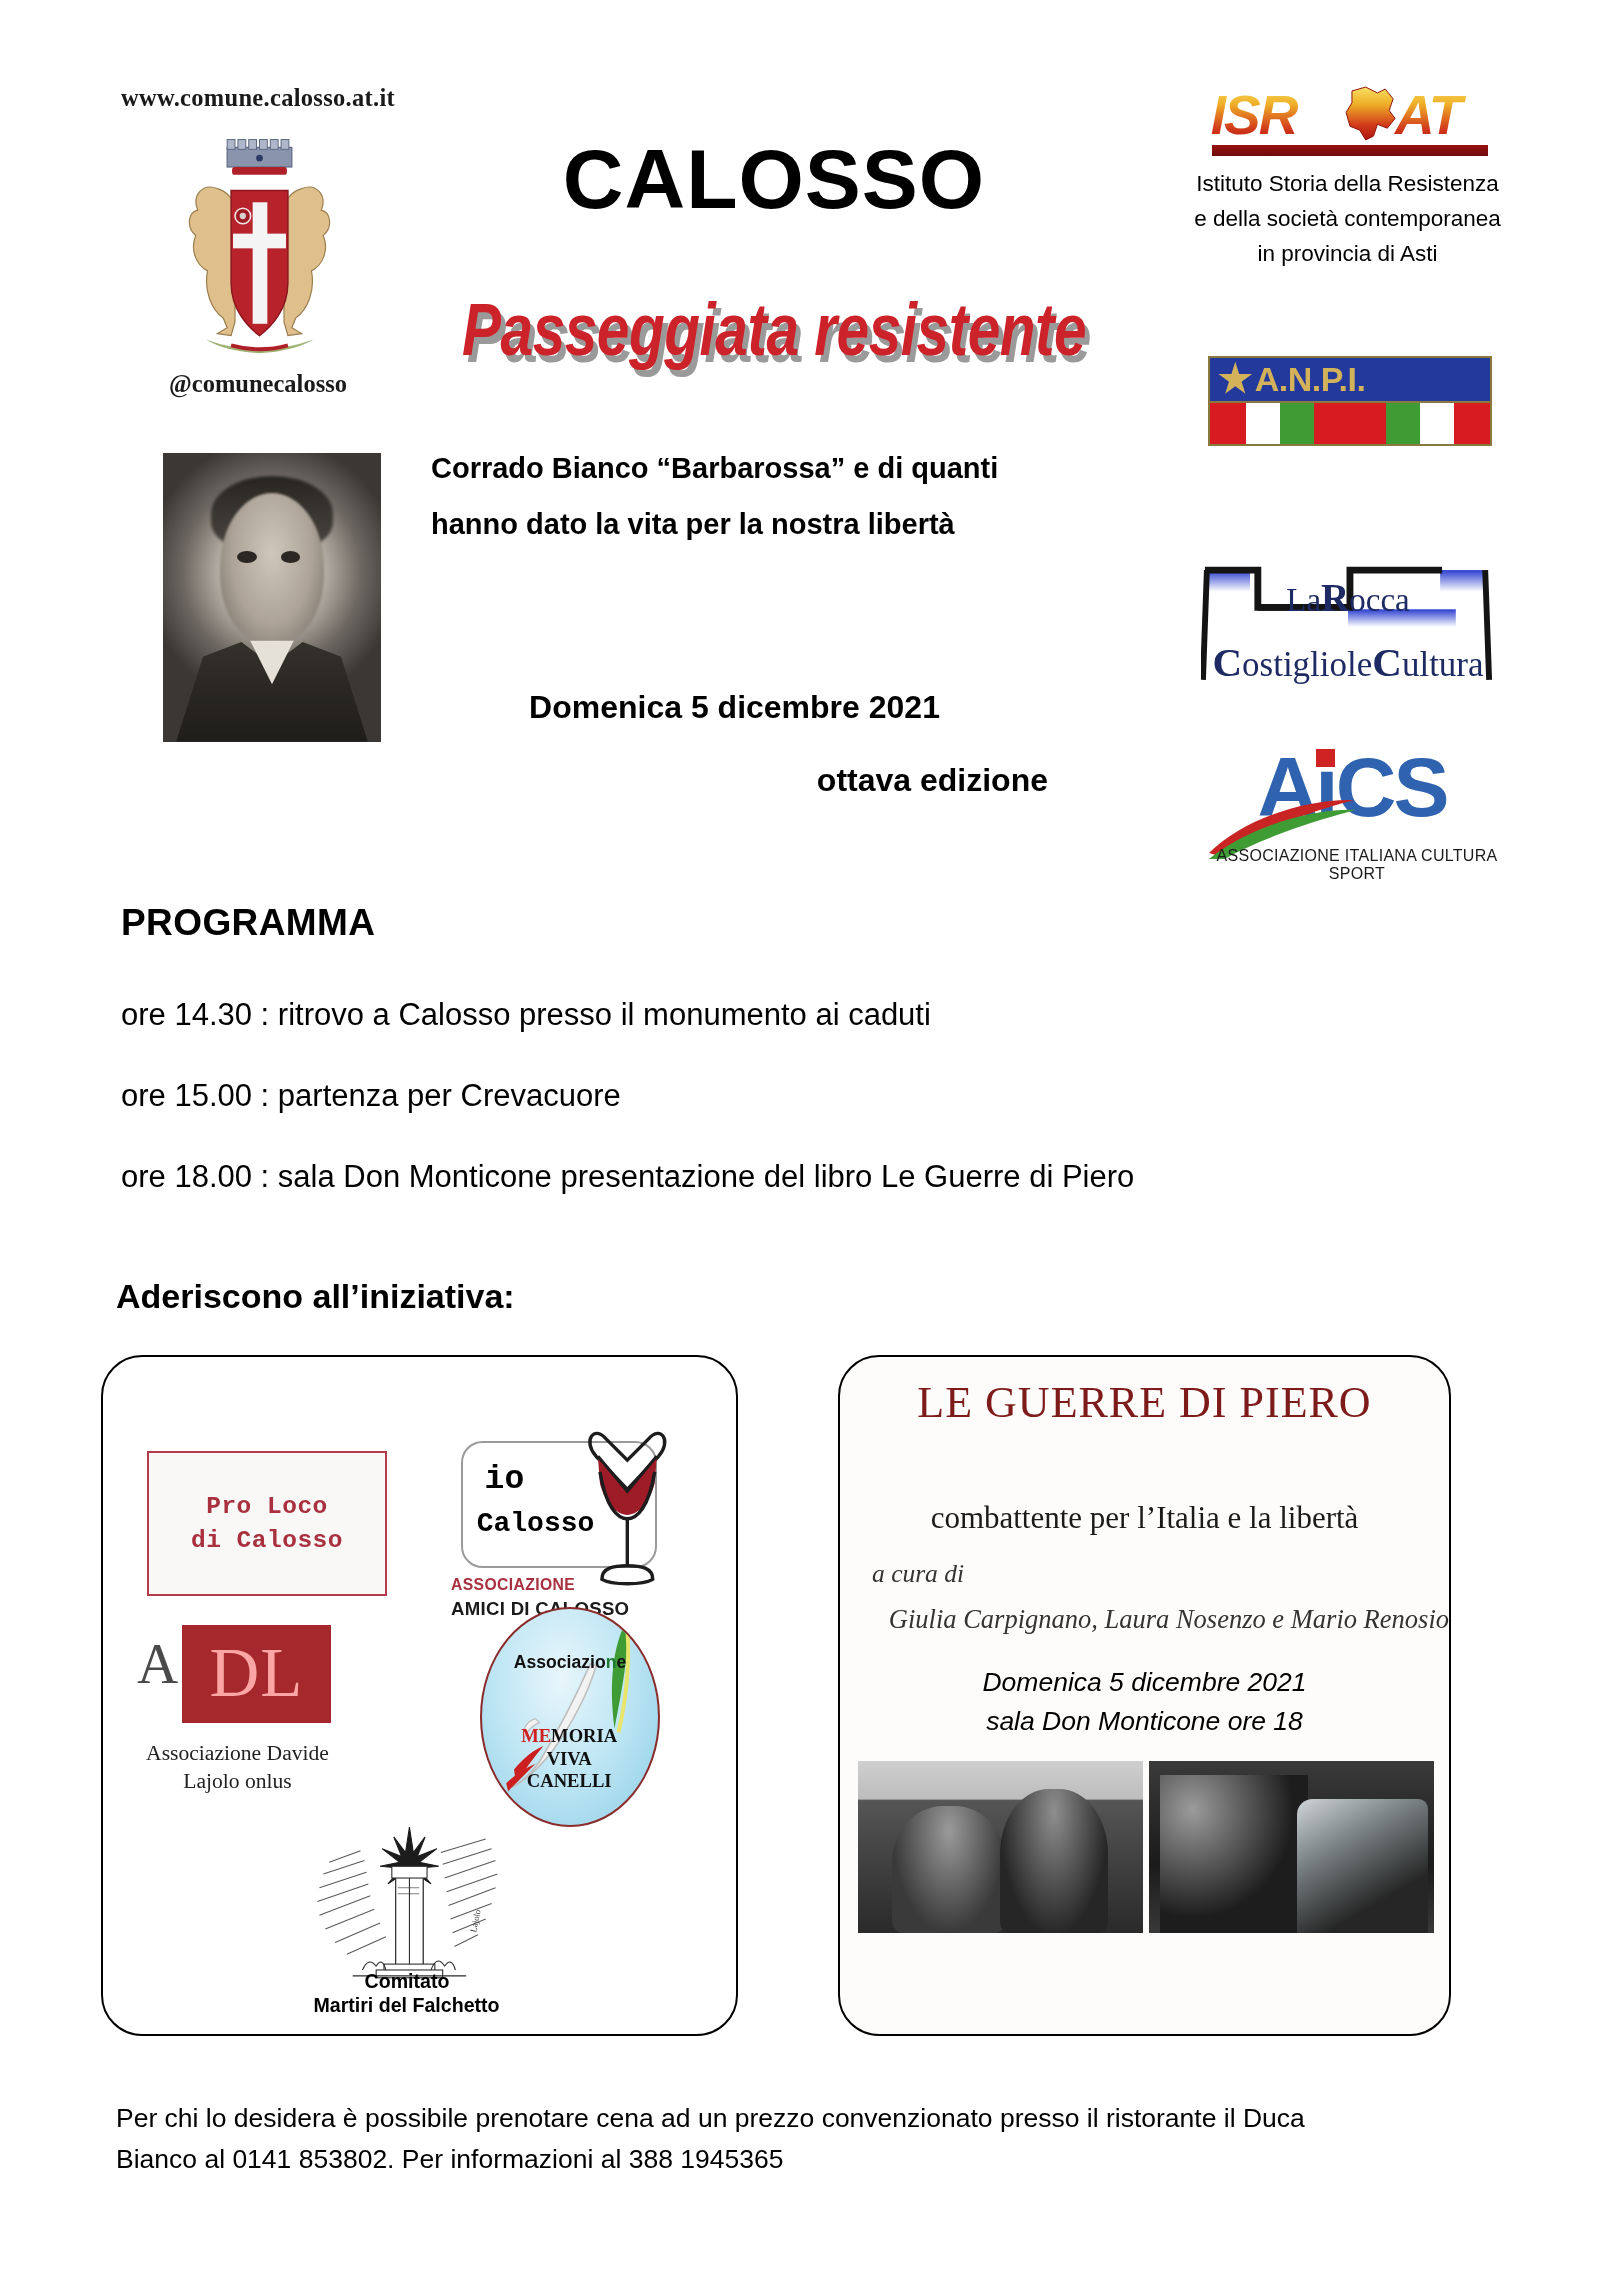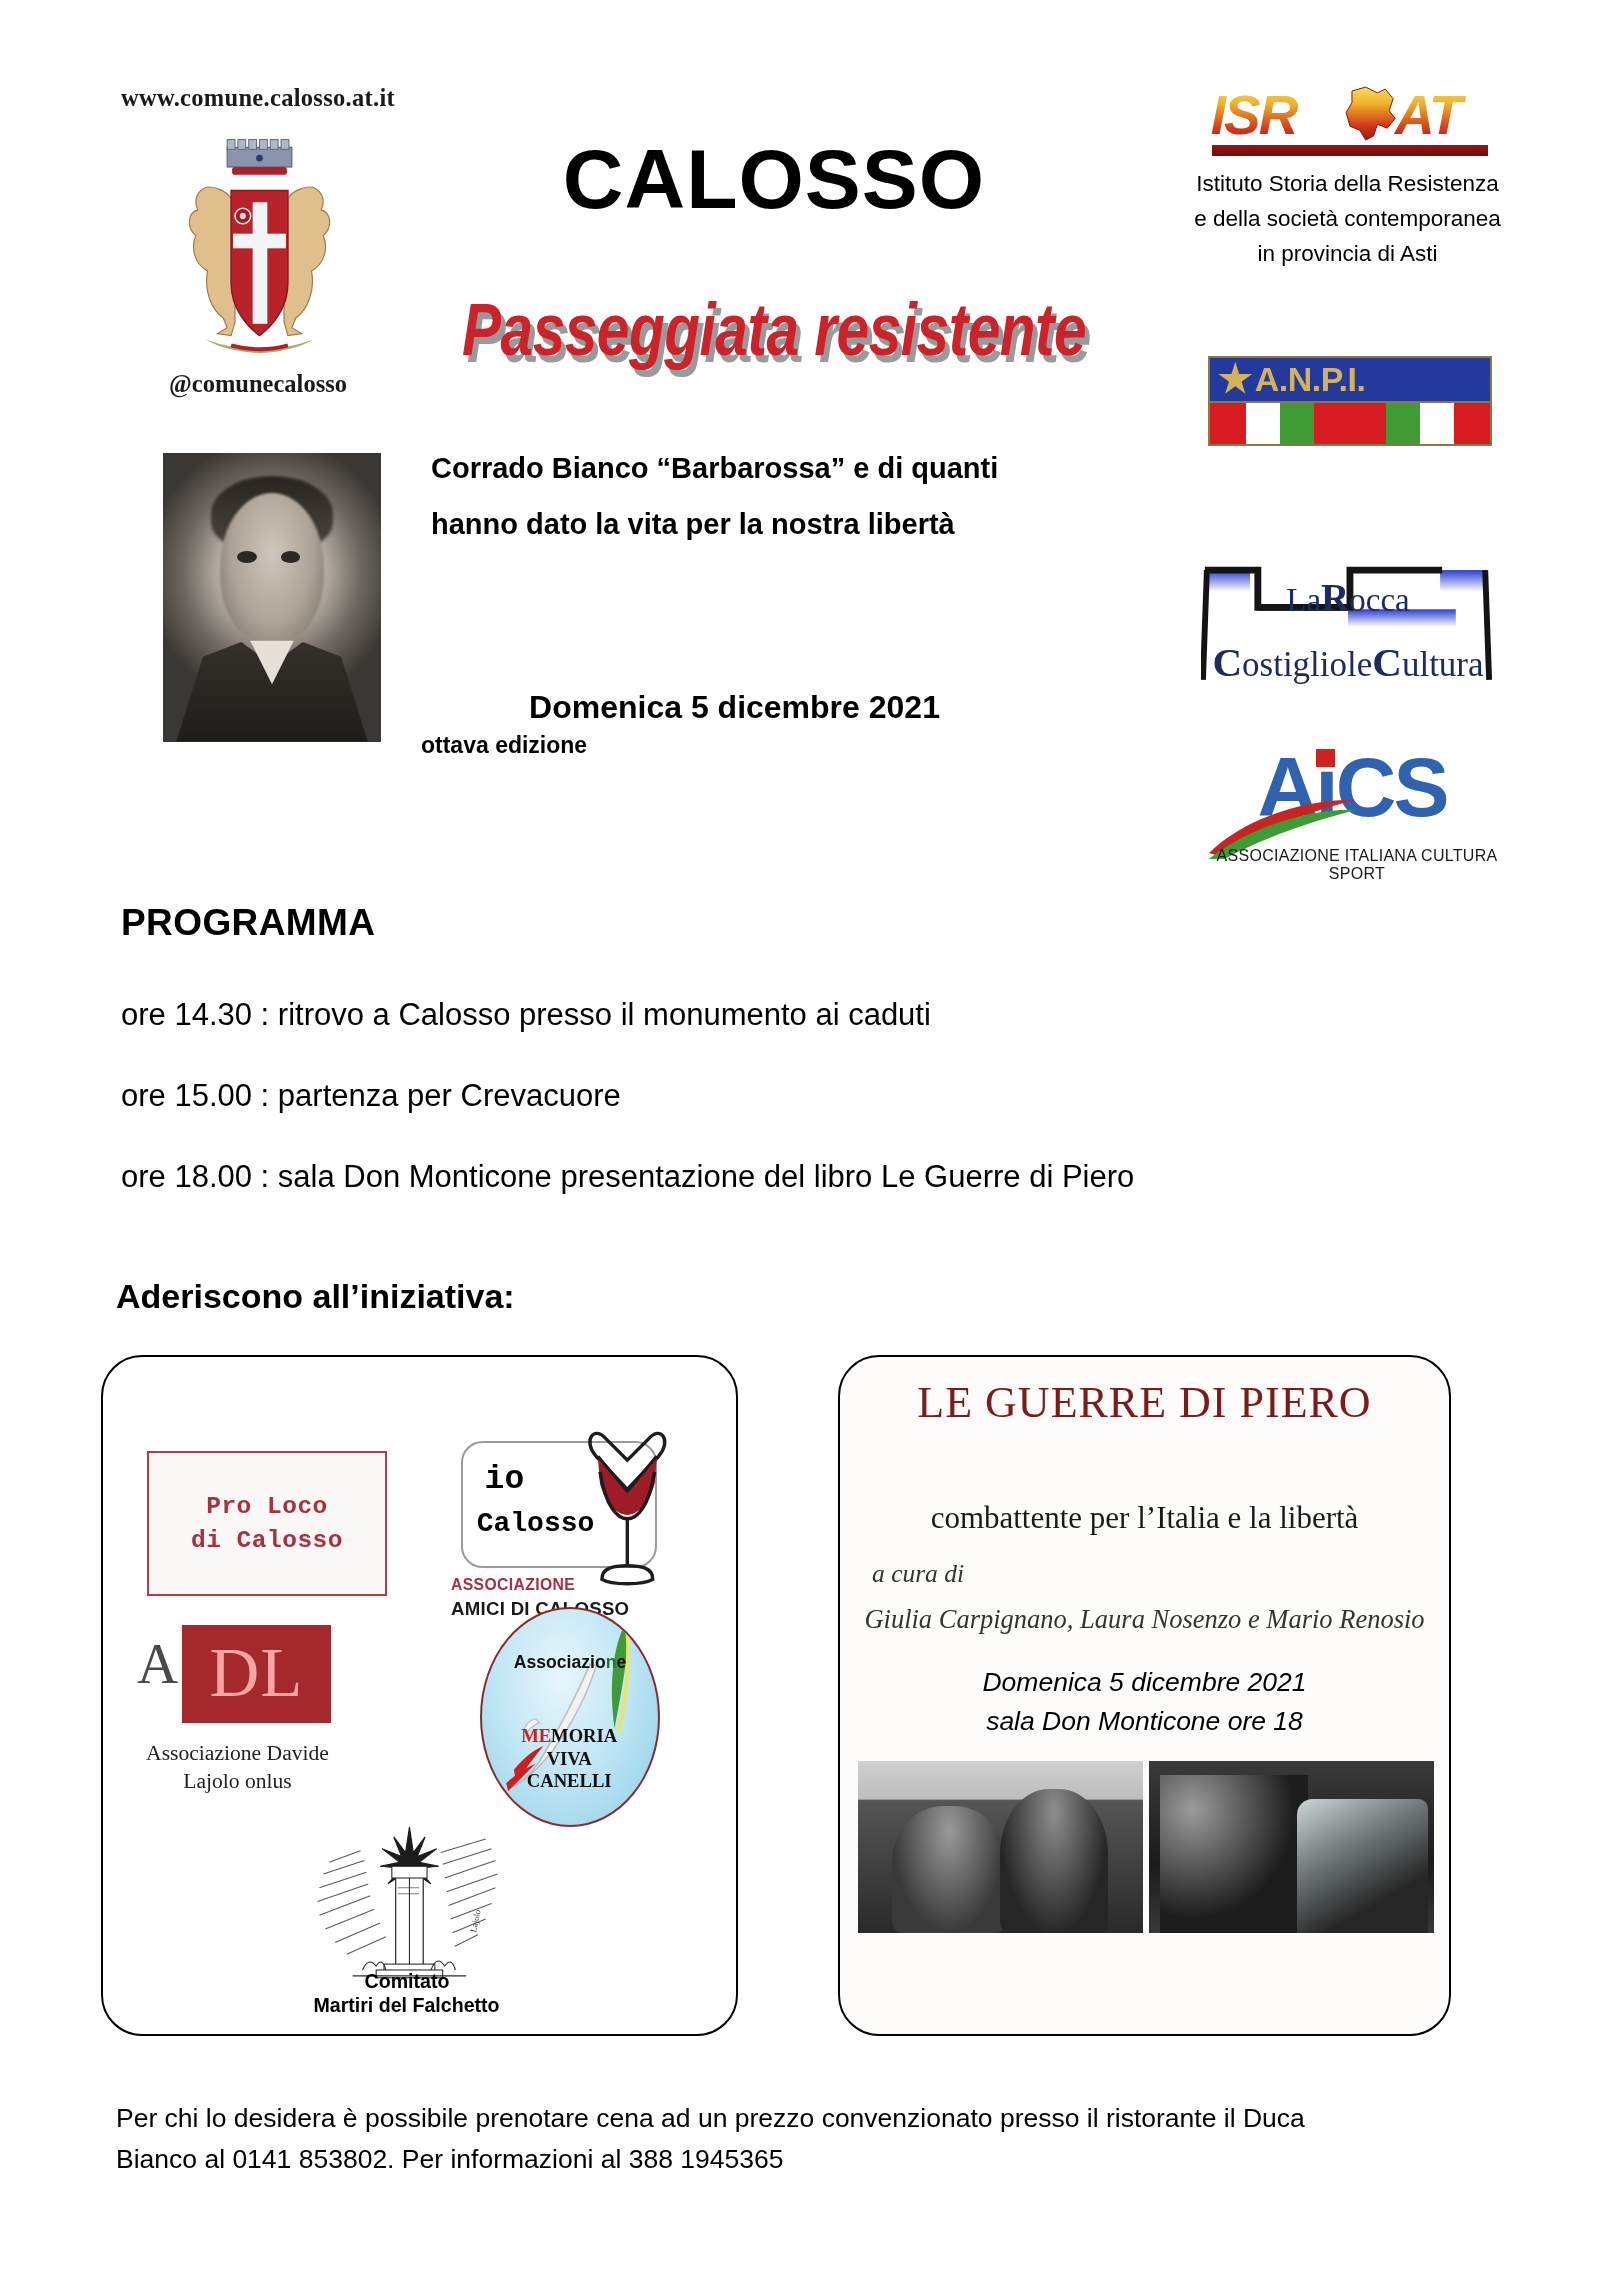--- a/index.html
+++ b/index.html
@@ -96,22 +96,22 @@
   
   #dedication {
     left: 431px; top: 441px; width: 774px;
     font-size: 29px; font-weight: 700; line-height: 1.92;
   }
   #event-date {
     left: 421px; top: 691px; width: 627px;
     font-size: 32px; font-weight: 700; text-align: center; line-height: 1.0;
   }
   #event-edition {
-    left: 421px; top: 732px; width: 627px;
-    font-size: 23px; font-weight: 700; text-align: left;
+    left: 421px; top: 762px; width: 627px;
+    font-size: 32px; font-weight: 700; text-align: right;
   }
 
   
   #israt-logo { left: 1203px; top: 83px; width: 294px; height: 61px; }
   #israt-bar {
     left: 1212px; top: 145px; width: 276px; height: 10.8px;
     background: linear-gradient(#9a1212, #6d0b0b);
   }
   #israt-text {
     left: 1117px; top: 167px; width: 461px;
@@ -297,21 +297,21 @@
     text-align: center; font-family: "Liberation Serif", serif;
     font-size: 31px; color: #1a1a1a;
   }
   #book-curator-label {
     position: absolute; left: 0; top: 202px; width: 100%;
     text-align: left; font-family: "Liberation Serif", serif;
     font-style: italic; font-size: 25.5px; color: #333; padding-left: 32px;
   }
   #book-curators {
     position: absolute; left: 0; top: 247px; width: 100%;
-    text-align: center; font-family: "Liberation Serif", serif;
+    text-align: right; font-family: "Liberation Serif", serif;
     font-style: italic; font-size: 26.5px; color: #333;
   }
   #book-when1 {
     position: absolute; left: 0; top: 310px; width: 100%;
     text-align: center; font-style: italic; font-size: 26.5px;
   }
   #book-when2 {
     position: absolute; left: 0; top: 349px; width: 100%;
     text-align: center; font-style: italic; font-size: 26.5px;
   }

